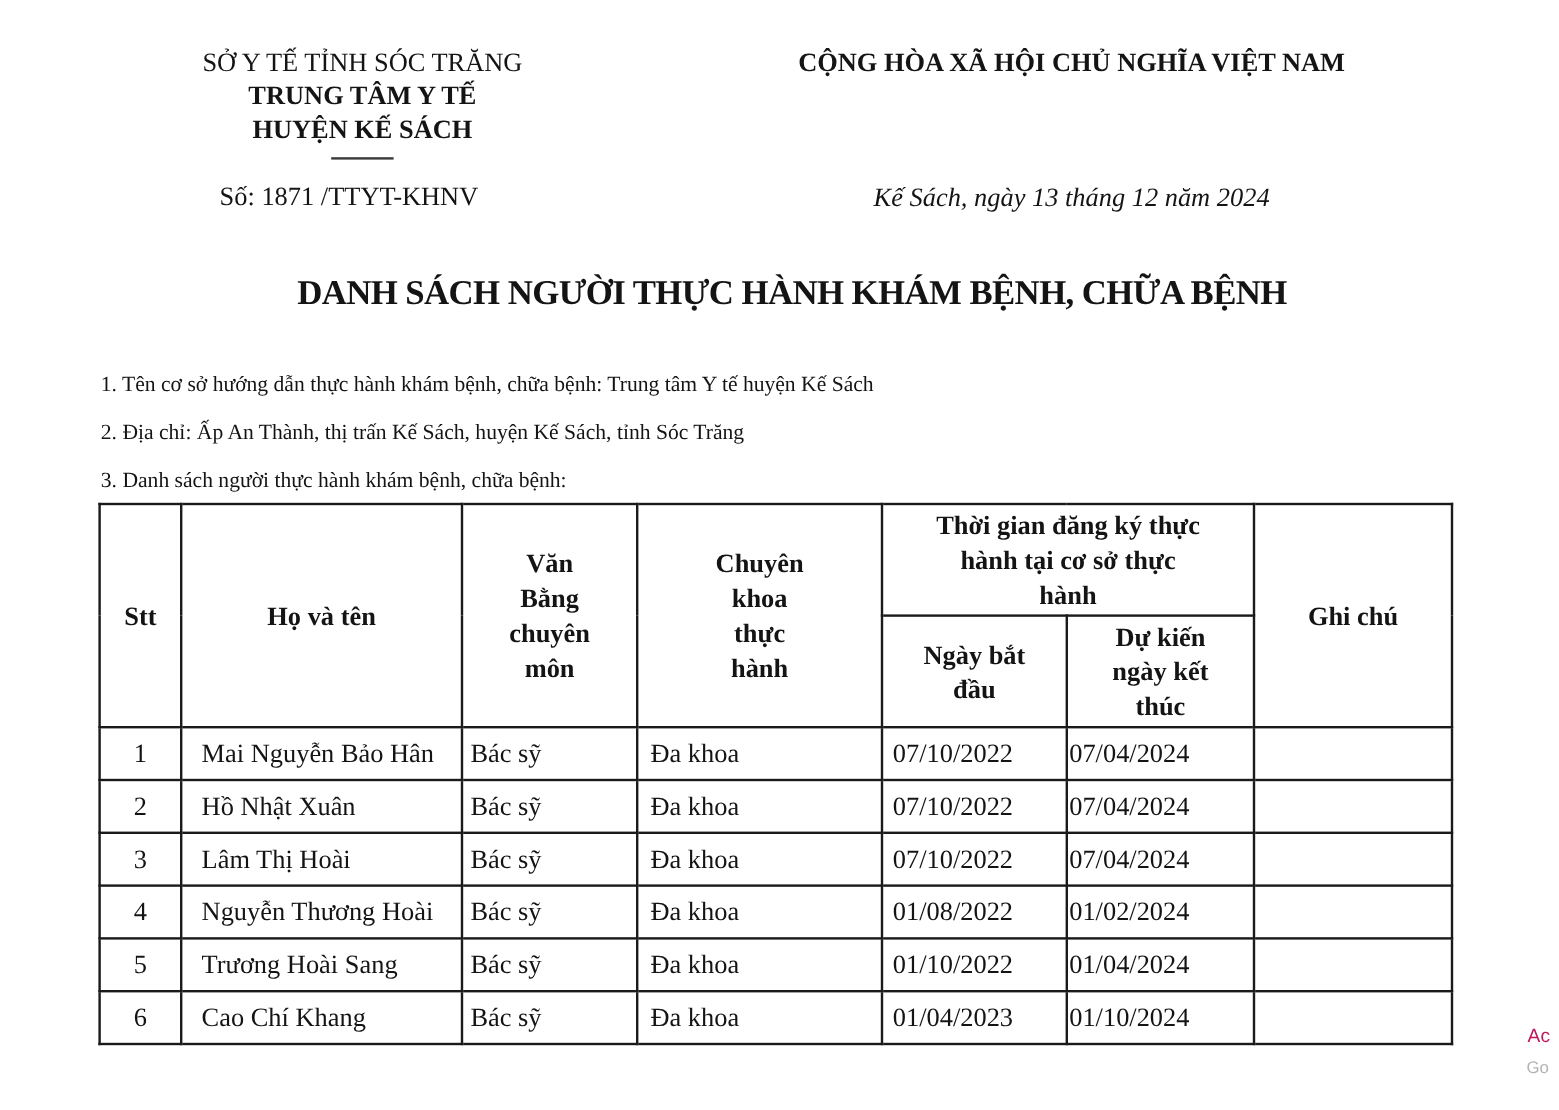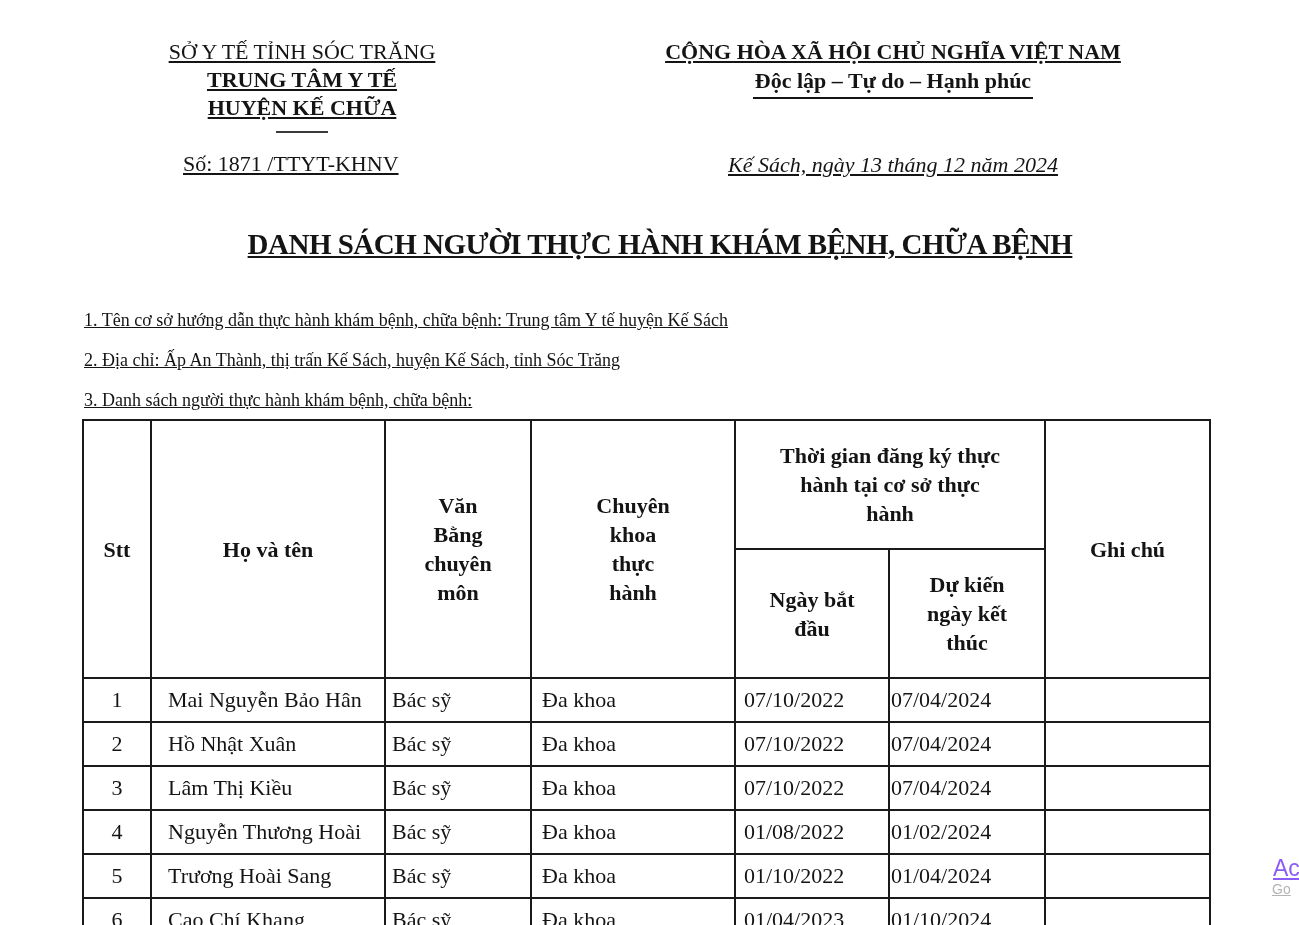--- a/index.html
+++ b/index.html
@@ -4,21 +4,21 @@
 <style>
   html, body { margin: 0; padding: 0; }
   body {
     width: 1299px; height: 925px;
     background: #ffffff;
     position: relative;
     overflow: hidden;
     font-family: "Liberation Serif", "DejaVu Serif", serif;
     color: #141414;
   }
-  .abs { position: absolute; text-decoration: underline; }
+  .abs { position: absolute; }
 
   
   .org-block {
     left: 152px; top: 38px; width: 300px;
     text-align: center; font-size: 22px; line-height: 28px;
   }
   .org-parent { font-weight: normal; }
   .org-name  { font-weight: bold; }
   .org-rule {
     width: 52px; height: 0;
@@ -58,52 +58,51 @@
     border-collapse: collapse; table-layout: fixed;
     width: 1127px;
     font-size: 22px;
   }
   table.list th, table.list td {
     border: 2px solid #1a1a1a;
     overflow: hidden;
   }
   table.list th {
     font-weight: bold; text-align: center; vertical-align: middle;
-    line-height: 29px; white-space: pre-line; padding: 20px 4px;
+    line-height: 29px; white-space: pre-line; padding: 2px 4px;
   }
   tr.head-top  { height: 87px; }
   tr.head-sub  { height: 90px; }
   tr.data-row  { height: 44px; }
   td { vertical-align: middle; line-height: 24px; }
   td.c-stt  { text-align: center; }
   td.c-name { padding-left: 16px; }
   td.c-deg  { padding-left: 6px; }
   td.c-spec { padding-left: 10px; }
   td.c-start{ padding-left: 8px; border-radius: 22px; }
   td.c-end  { }
 
   
   .wm { font-family: "Liberation Sans", sans-serif; white-space: nowrap; }
-  .wm-1 { left: 1273px; top: 855px; font-size: 23px; color: #8b5cf6; }
+  .wm-1 { left: 1273px; top: 855px; font-size: 16px; color: #be185d; }
   .wm-2 { left: 1272px; top: 881px; font-size: 14px; color: #b4b4b4; }
 </style>
 </head>
 <body>
 
 <div class="abs org-block">
   <div class="org-parent">SỞ Y TẾ TỈNH SÓC TRĂNG</div>
   <div class="org-name">TRUNG TÂM Y TẾ</div>
-  <div class="org-name">HUYỆN KẾ CHỮA</div>
+  <div class="org-name">HUYỆN KẾ SÁCH</div>
   <div class="org-rule"></div>
 </div>
 <div class="abs doc-number">Số: 1871 /TTYT-KHNV</div>
 
 <div class="abs national-block">
   <div>CỘNG HÒA XÃ HỘI CHỦ NGHĨA VIỆT NAM</div>
-  <div><span class="motto">Độc lập – Tự do – Hạnh phúc</span></div>
 </div>
 <div class="abs place-date">Kế Sách, ngày 13 tháng 12 năm 2024</div>
 
 <div class="abs doc-title">DANH SÁCH NGƯỜI THỰC HÀNH KHÁM BỆNH, CHỮA BỆNH</div>
 
 <div class="abs intro">
   <div>1. Tên cơ sở hướng dẫn thực hành khám bệnh, chữa bệnh: Trung tâm Y tế huyện Kế Sách</div>
   <div>2. Địa chỉ: Ấp An Thành, thị trấn Kế Sách, huyện Kế Sách, tỉnh Sóc Trăng</div>
   <div>3. Danh sách người thực hành khám bệnh, chữa bệnh:</div>
 </div>
@@ -157,21 +156,21 @@
       <td class="c-stt">2</td>
       <td class="c-name">Hồ Nhật Xuân</td>
       <td class="c-deg">Bác sỹ</td>
       <td class="c-spec">Đa khoa</td>
       <td class="c-start">07/10/2022</td>
       <td class="c-end">07/04/2024</td>
       <td class="c-note"></td>
     </tr>
     <tr class="data-row">
       <td class="c-stt">3</td>
-      <td class="c-name">Lâm Thị Kiều</td>
+      <td class="c-name">Lâm Thị Hoài</td>
       <td class="c-deg">Bác sỹ</td>
       <td class="c-spec">Đa khoa</td>
       <td class="c-start">07/10/2022</td>
       <td class="c-end">07/04/2024</td>
       <td class="c-note"></td>
     </tr>
     <tr class="data-row">
       <td class="c-stt">4</td>
       <td class="c-name">Nguyễn Thương Hoài</td>
       <td class="c-deg">Bác sỹ</td>

